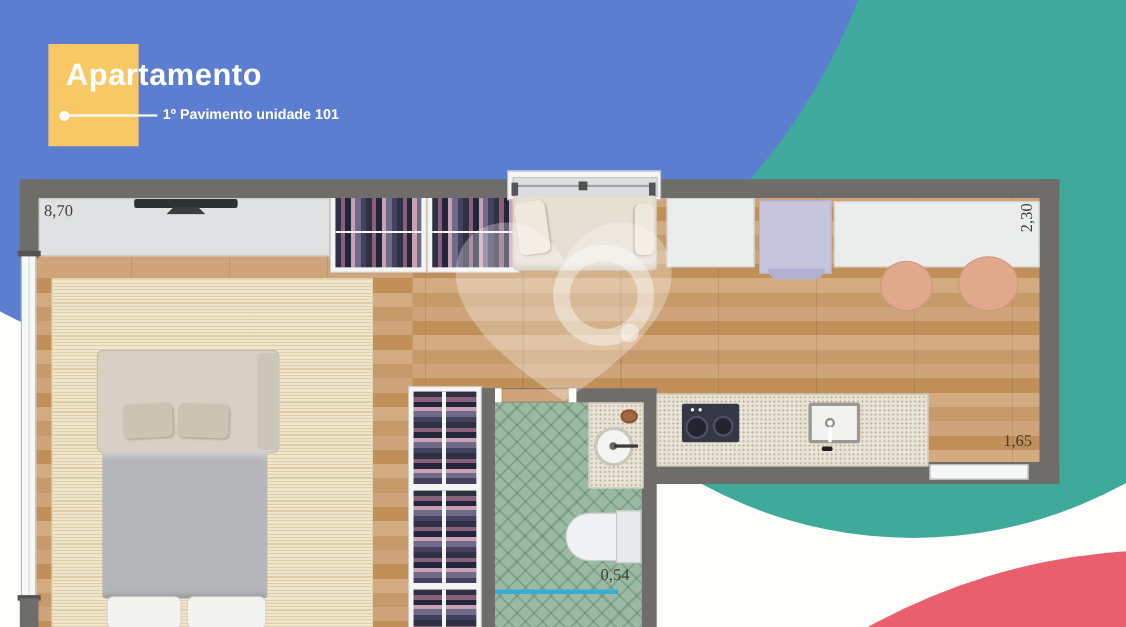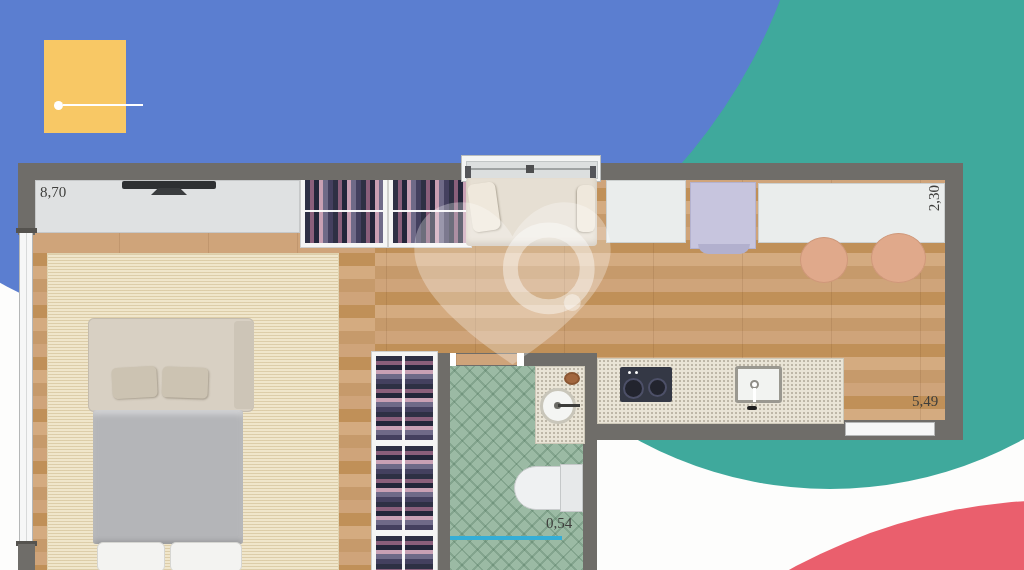--- a/index.html
+++ b/index.html
@@ -54,22 +54,24 @@
 </head>
 <body>
 
 <div id="canvas">
 
   <div class="abs circle bg-teal"></div>
   <div class="abs circle bg-blue"></div>
   <div class="abs circle bg-coral"></div>
 
   <div class="abs accent-block"></div>
+  <div class="abs title">Apartamento</div>
   <div class="abs circle leader-dot"></div>
   <div class="abs leader-line"></div>
+  <div class="abs subtitle">1º Pavimento unidade 101</div>
 
   <div class="abs" style="left:0;top:0;width:1024px;height:570px;">
 
     <div class="abs wood" style="left:30px;top:175px;width:920px;height:250px;"></div>
     <div class="abs wood" style="left:30px;top:240px;width:345px;height:330px;"></div>
 
     <div class="abs rug" style="left:47px;top:253px;width:290px;height:317px;"></div>
     <div class="abs" style="left:88px;top:318px;width:166px;height:94px;background:#d8d0c3;border-radius:6px;box-shadow:inset 0 0 0 1px #c4bcae;"></div>
     <div class="abs" style="left:234px;top:321px;width:20px;height:88px;background:#cdc5b7;border-radius:4px;"></div>
     <div class="abs" style="left:112px;top:367px;width:45px;height:31px;background:#ccc3b2;border-radius:5px;transform:rotate(-3deg);box-shadow:1px 1px 2px rgba(80,70,50,.35);"></div>
@@ -148,21 +150,21 @@
     <div class="abs circle" style="left:648px;top:378px;width:19px;height:19px;background:#22242e;border:2px solid #4d5068;box-sizing:border-box;"></div>
     <div class="abs circle" style="left:628px;top:371px;width:3px;height:3px;background:#fff;"></div>
     <div class="abs circle" style="left:635px;top:371px;width:3px;height:3px;background:#fff;"></div>
     <div class="abs" style="left:735px;top:366px;width:47px;height:37px;background:#f2f3f1;border:3px solid #9a9890;border-radius:3px;box-sizing:border-box;"></div>
     <div class="abs circle" style="left:750px;top:380px;width:9px;height:9px;background:#fff;border:2px solid #8e8c86;box-sizing:border-box;"></div>
     <div class="abs" style="left:753px;top:388px;width:3px;height:14px;background:#fff;"></div>
     <div class="abs" style="left:747px;top:406px;width:10px;height:4px;background:#1e1e1e;border-radius:2px;"></div>
 
     <div class="abs dim" style="left:40px;top:184px;">8,70</div>
     <div class="abs dim" style="left:912px;top:176px;width:44px;height:44px;display:flex;align-items:center;justify-content:center;transform:rotate(-90deg);">2,30</div>
-    <div class="abs dim" style="left:912px;top:393px;">5,49</div>
+    <div class="abs dim" style="left:912px;top:393px;">1,65</div>
     <div class="abs dim" style="left:546px;top:515px;">0,54</div>
 
     <svg class="abs" style="left:405px;top:198px;" width="215" height="175" viewBox="0 0 100 82">
       <path d="M50 78 C20 58 4 40 4 24 C4 10 14 2 26 2 C36 2 45 9 50 18 C55 9 64 2 74 2 C86 2 96 10 96 24 C96 40 80 58 50 78 Z" fill="rgba(255,255,255,0.30)"></path>
       <circle cx="67" cy="33" r="18" fill="none" stroke="rgba(255,255,255,0.42)" stroke-width="7"></circle>
       <circle cx="78" cy="49" r="4" fill="rgba(255,255,255,0.42)"></circle>
     </svg>
 
   </div>
 </div>

